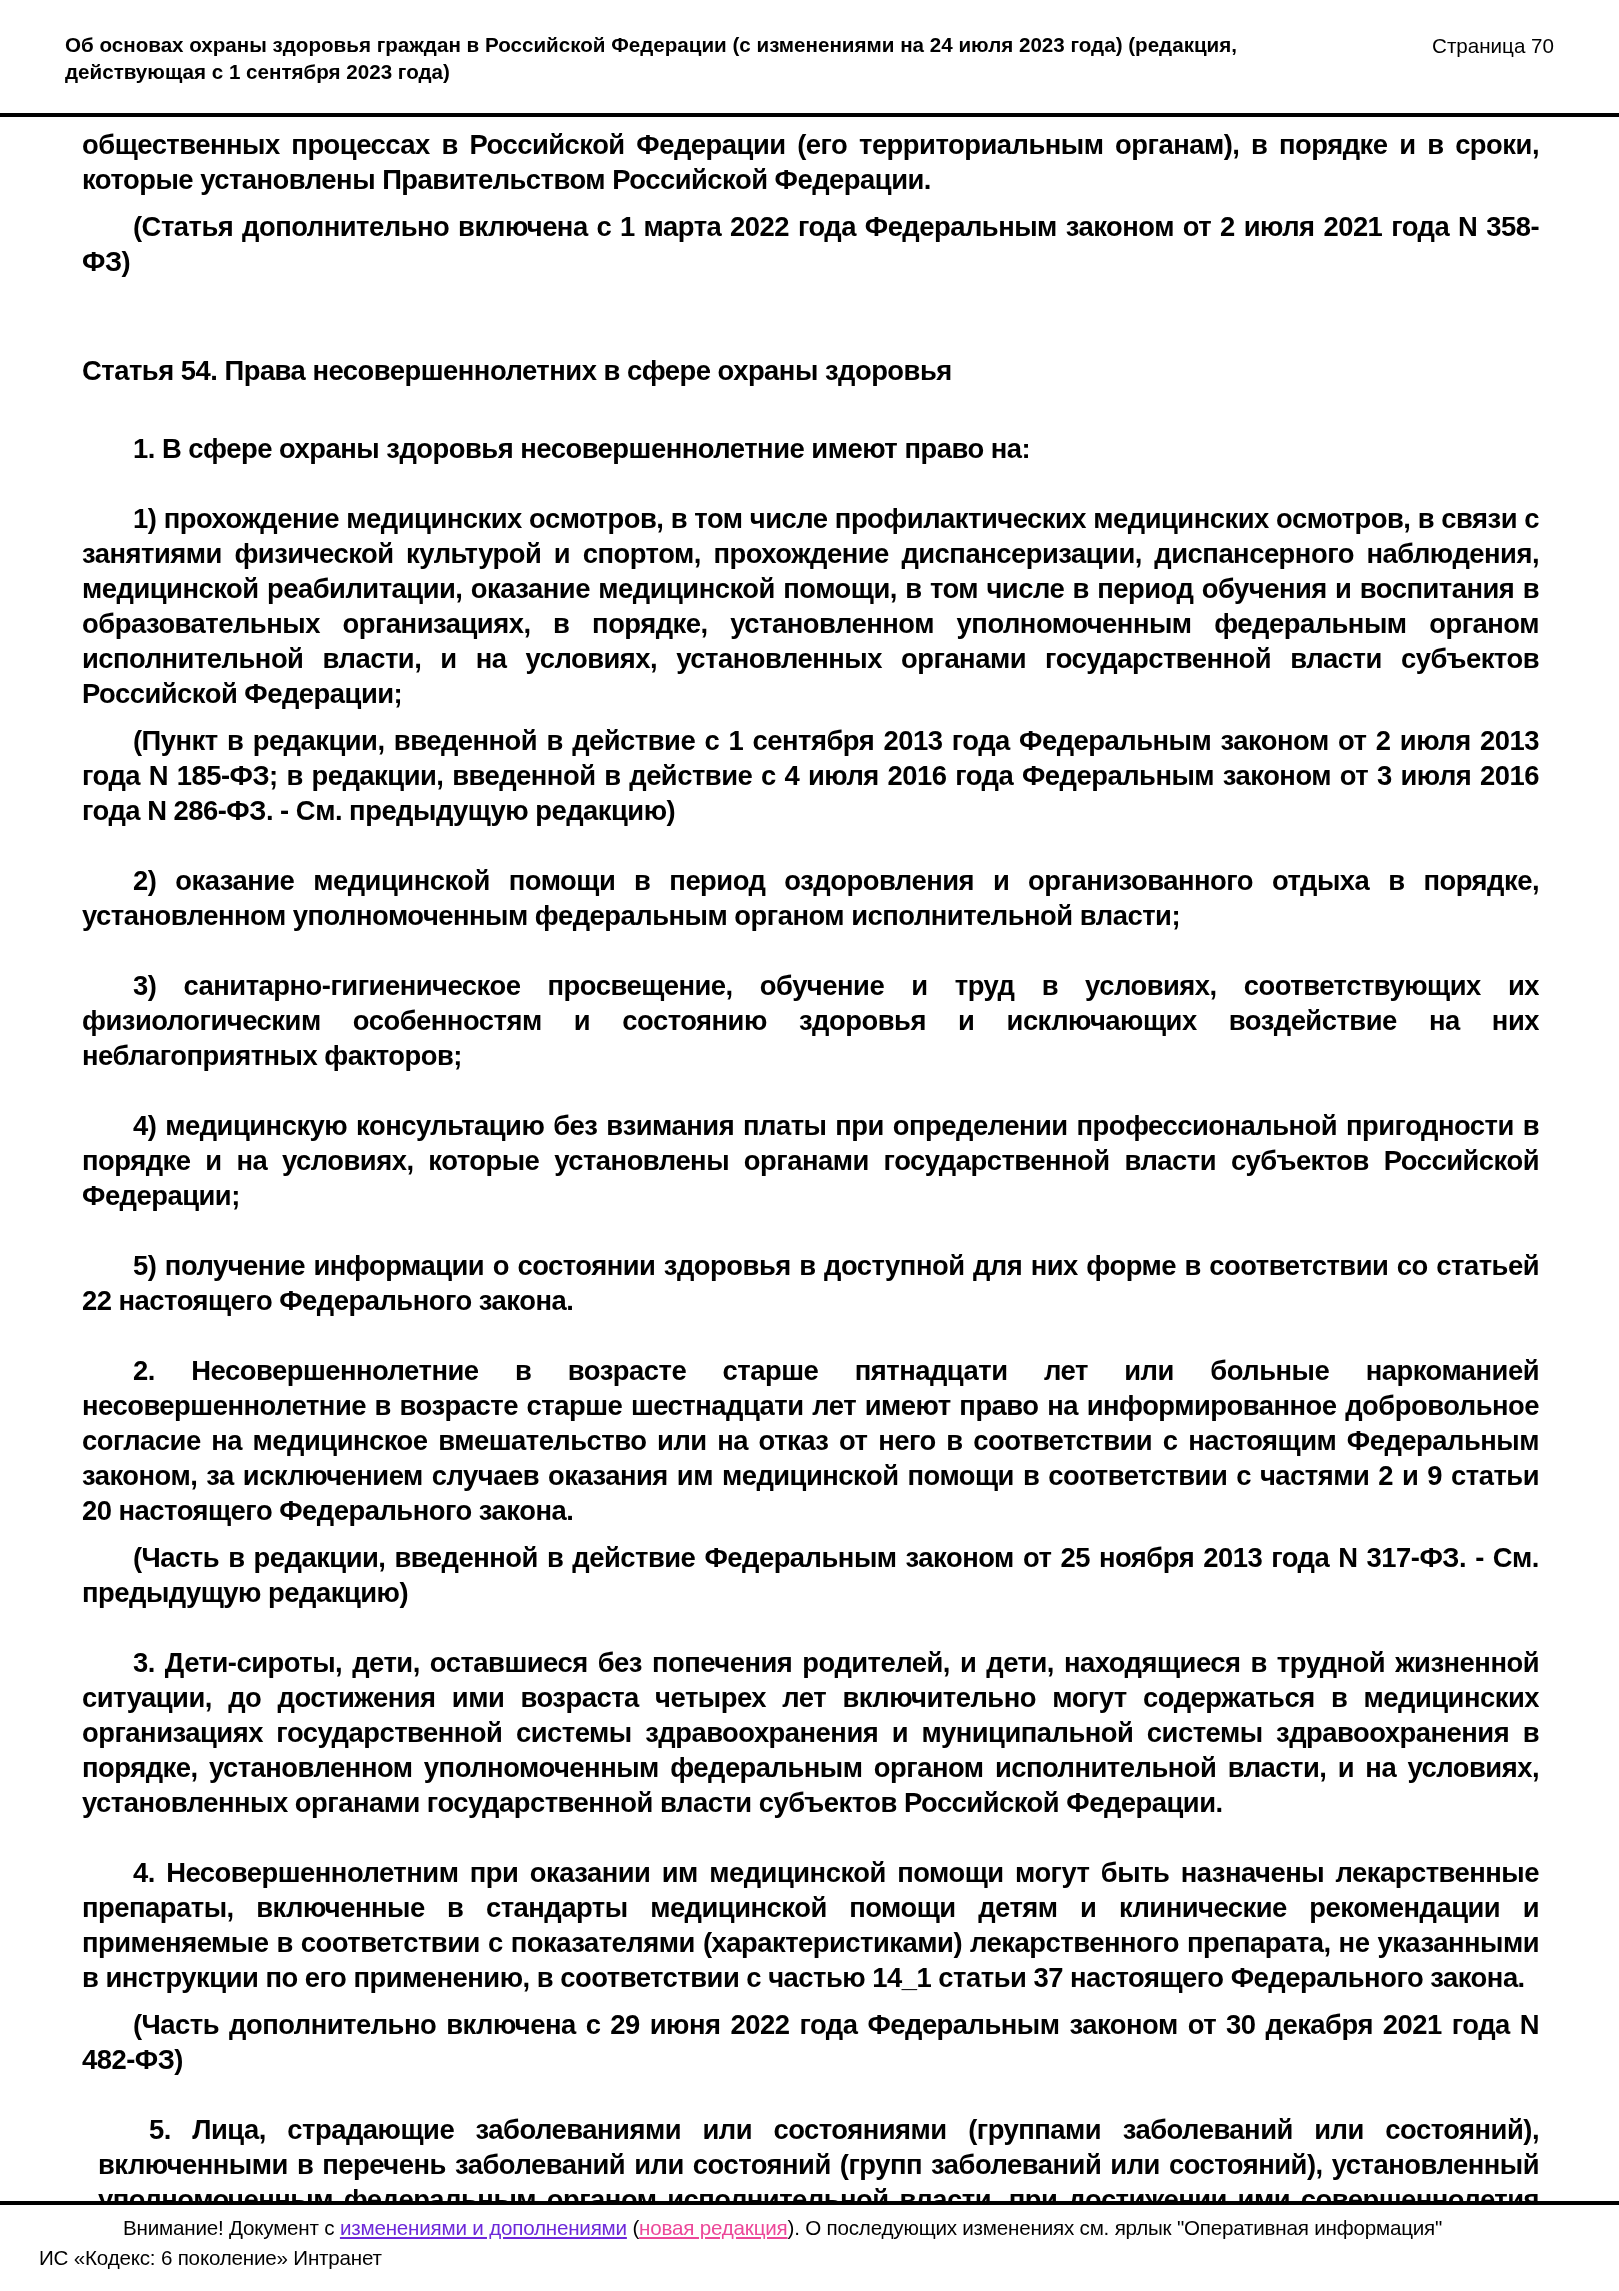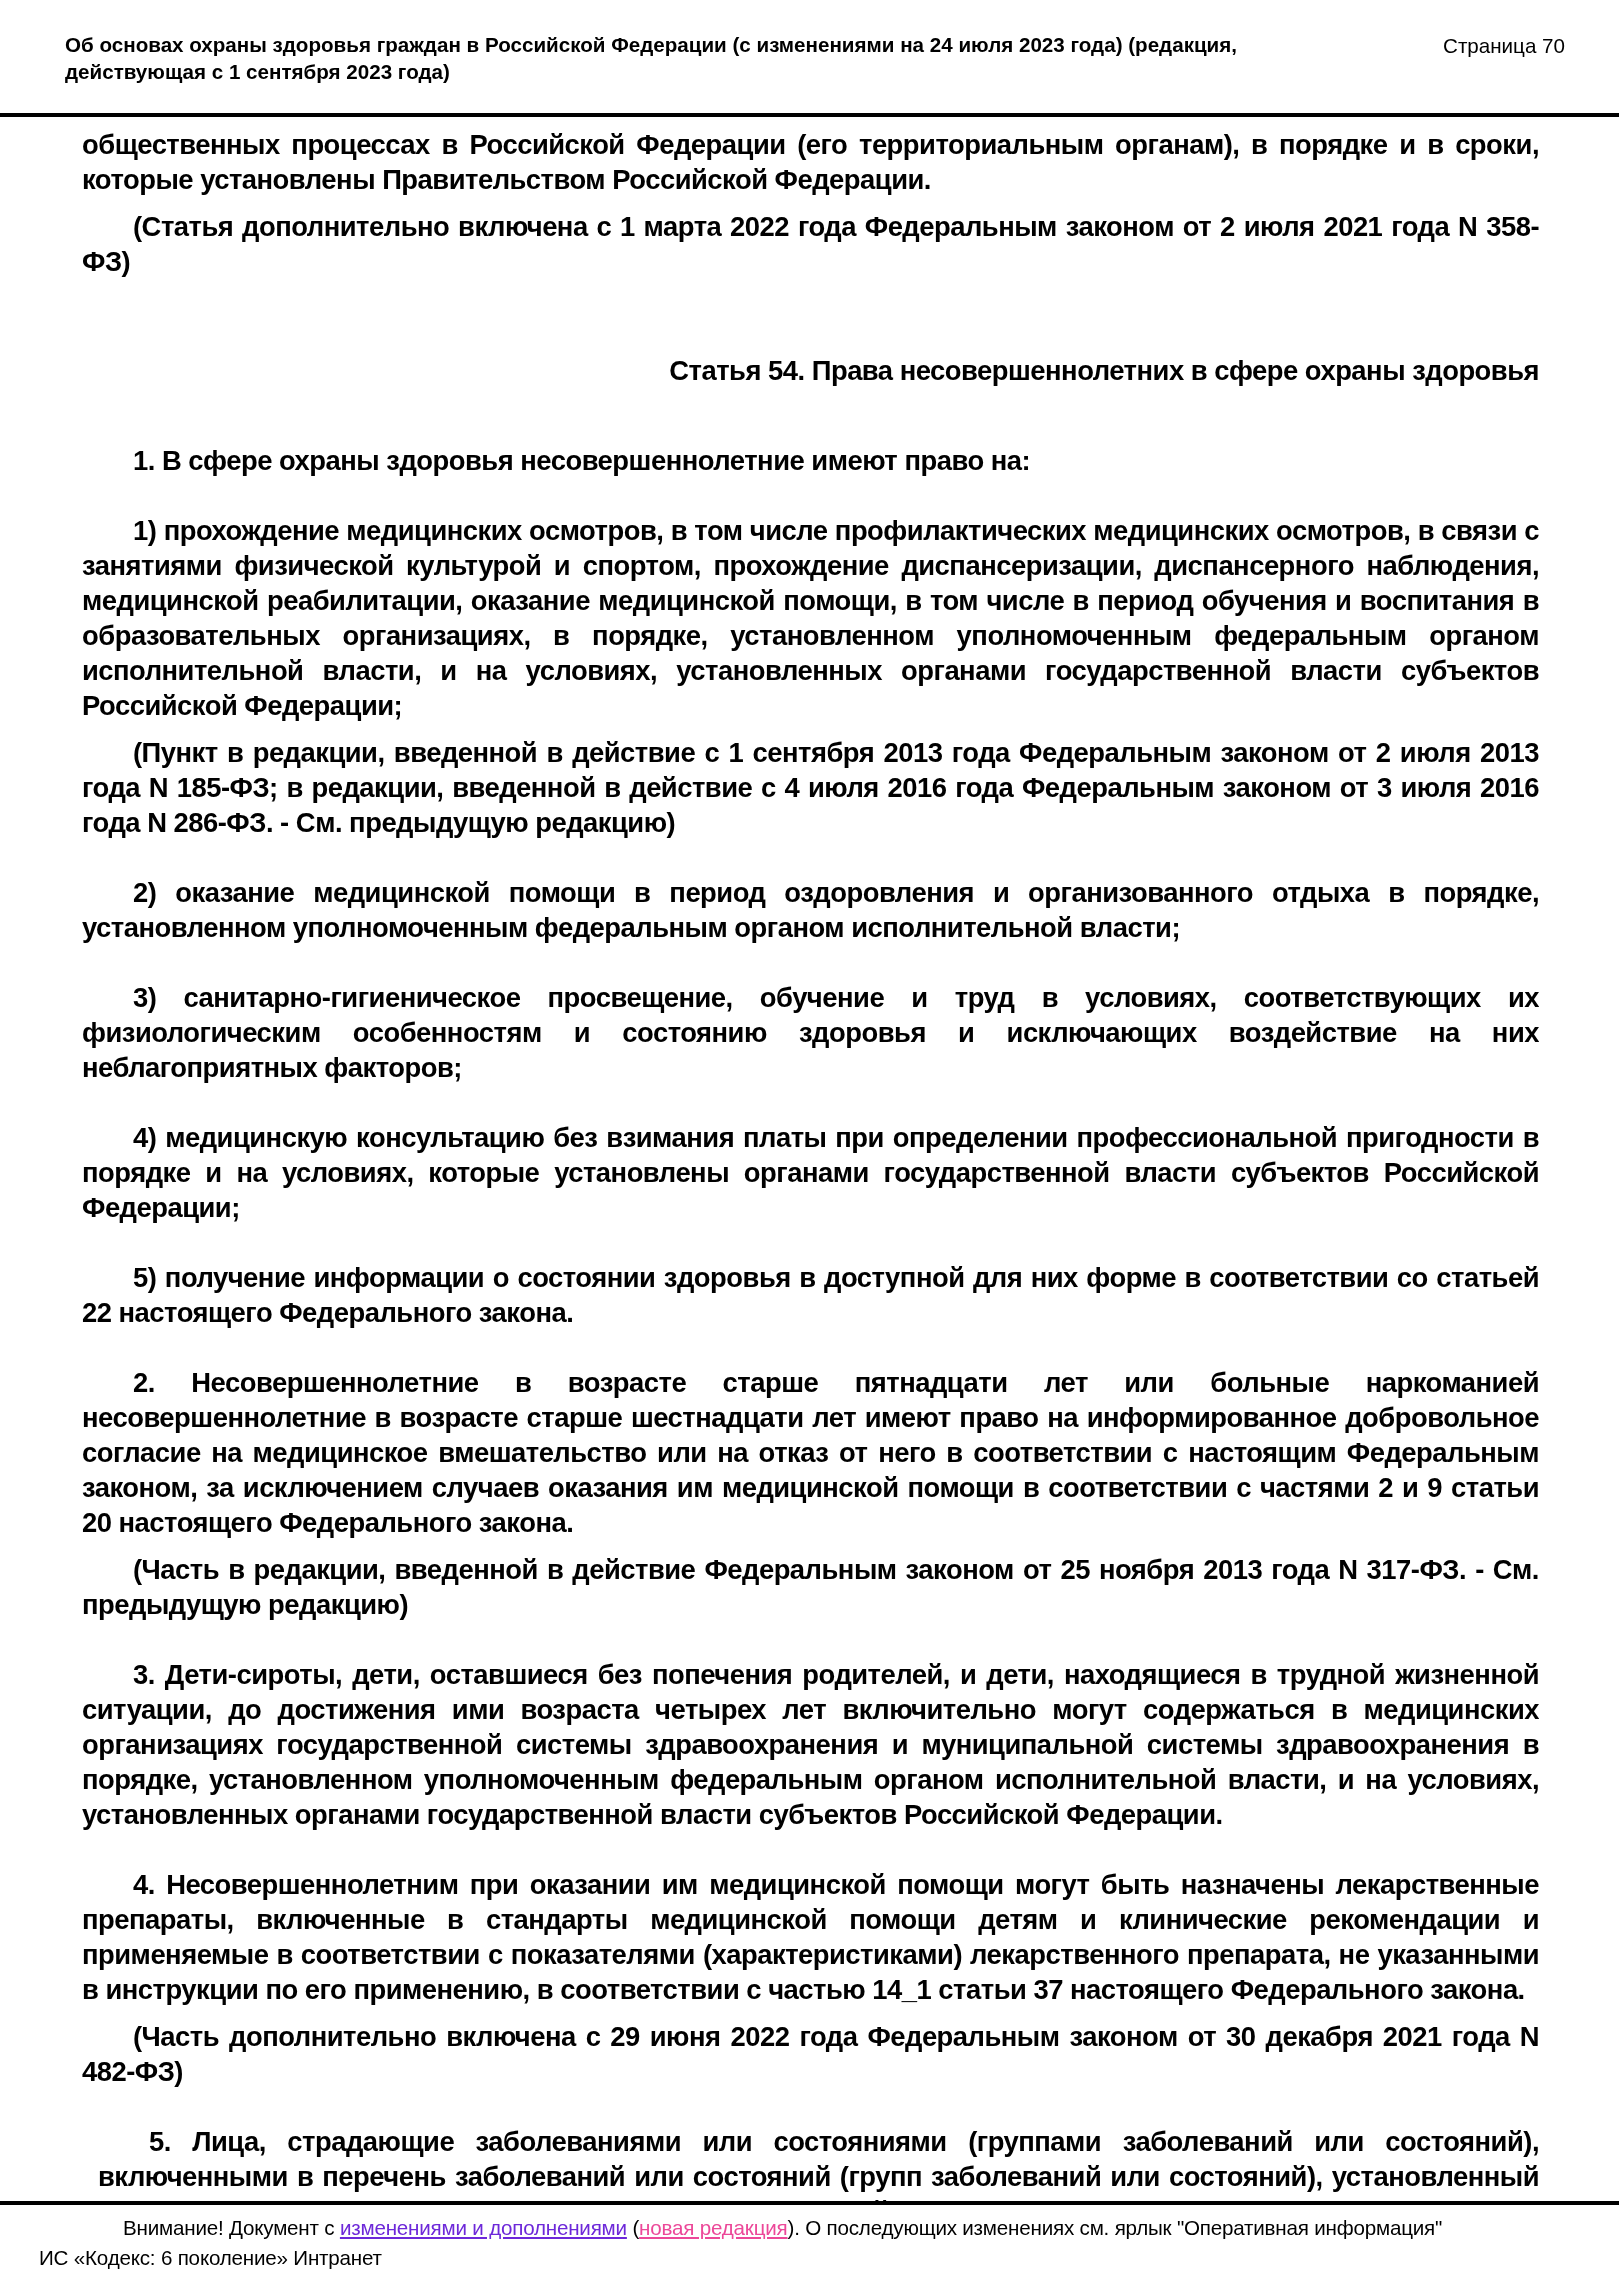--- a/index.html
+++ b/index.html
@@ -10,21 +10,21 @@
     background: #ffffff;
     color: #000000;
     font-family: "Liberation Sans", sans-serif;
     overflow: hidden;
   }
   
   .header {
     position: absolute;
     top: 32px;
     left: 65px;
-    right: 54px;
+    right: 65px;
     display: flex;
     align-items: flex-start;
     font-size: 20.6px;
     line-height: 26.5px;
   }
   .header-text { width: 1255px; }
   .doc-title { font-weight: bold; }
   .doc-subtitle { font-style: italic; }
   .page-label { margin-left: auto; white-space: nowrap; padding-top: 1px; }
   .header-rule {
@@ -49,25 +49,25 @@
   }
   .para {
     margin: 35px 0 0 0;
     text-align: justify;
     text-indent: 51px;
     font-weight: bold;
   }
   .para.continuation { margin-top: 0; text-indent: 0; }
   .para.note { margin-top: 12px; }
   .para.heading {
-    text-align: right;
+    text-align: left;
     text-indent: 0;
     font-weight: bold;
     margin-top: 74px;
-    margin-bottom: 55px;
+    margin-bottom: 43px;
   }
   .para.body-cut { text-align-last: justify; margin-left: 16px; }
   
   .footer-rule {
     position: absolute;
     top: 2201px;
     left: 0;
     width: 1619px;
     height: 3.9px;
     background: #000000;

